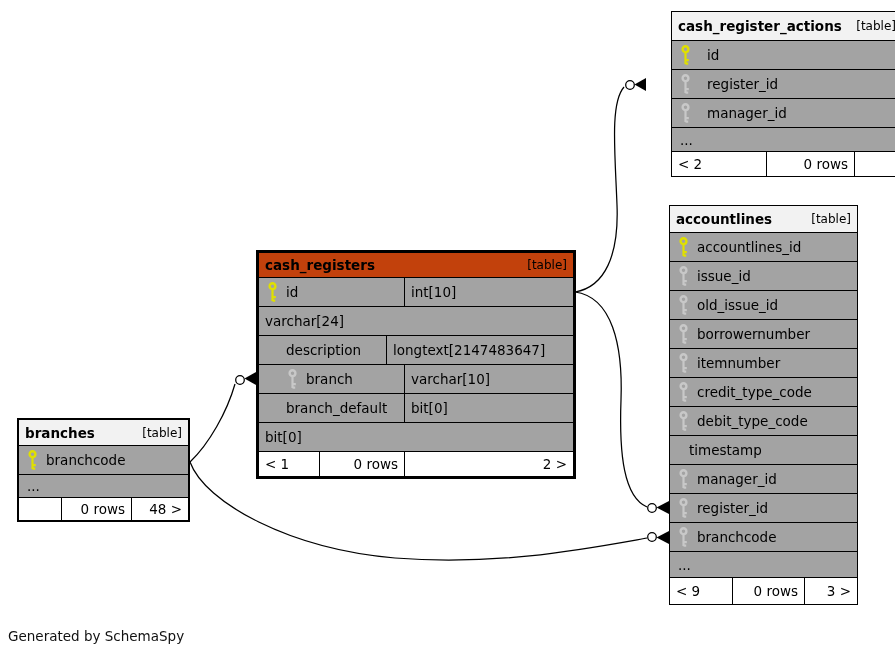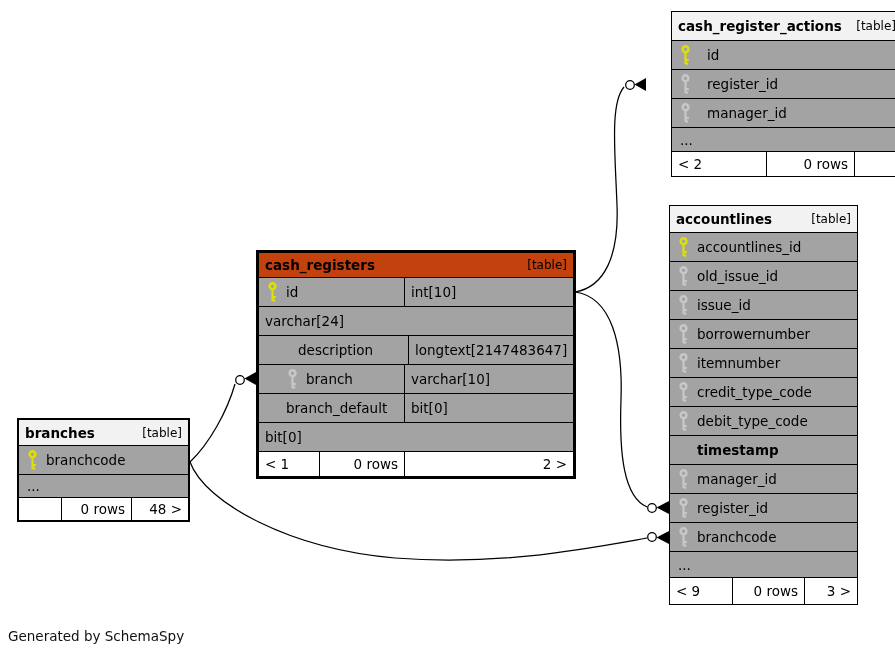--- a/index.html
+++ b/index.html
@@ -115,42 +115,42 @@
           </div>
         </div>
         <div class="er-row" style="height: 29px;">
           <div class="name-col">
             <span class="key-slot">
               <svg width="11" height="20" viewBox="0 0 11 20">
                 <circle cx="5.5" cy="4.2" r="2.9" fill="none" stroke="#c8c8c8" stroke-width="2.4"></circle>
                 <path d="M5.5 7 L5.5 19 M5.5 15.2 L8.8 15.2 M5.5 18.6 L8.2 18.6" stroke="#c8c8c8" stroke-width="2.2" fill="none"></path>
               </svg>
             </span>
+            <span class="row-label" style="margin-left: 8px;">issue_id</span>
+          </div>
+        </div>
+        <div class="er-row" style="height: 29px;">
+          <div class="name-col">
+            <span class="key-slot">
+              <svg width="11" height="20" viewBox="0 0 11 20">
+                <circle cx="5.5" cy="4.2" r="2.9" fill="none" stroke="#c8c8c8" stroke-width="2.4"></circle>
+                <path d="M5.5 7 L5.5 19 M5.5 15.2 L8.8 15.2 M5.5 18.6 L8.2 18.6" stroke="#c8c8c8" stroke-width="2.2" fill="none"></path>
+              </svg>
+            </span>
             <span class="row-label" style="margin-left: 8px;">old_issue_id</span>
           </div>
         </div>
         <div class="er-row" style="height: 29px;">
           <div class="name-col">
             <span class="key-slot">
               <svg width="11" height="20" viewBox="0 0 11 20">
                 <circle cx="5.5" cy="4.2" r="2.9" fill="none" stroke="#c8c8c8" stroke-width="2.4"></circle>
                 <path d="M5.5 7 L5.5 19 M5.5 15.2 L8.8 15.2 M5.5 18.6 L8.2 18.6" stroke="#c8c8c8" stroke-width="2.2" fill="none"></path>
               </svg>
             </span>
-            <span class="row-label" style="margin-left: 8px;">issue_id</span>
-          </div>
-        </div>
-        <div class="er-row" style="height: 29px;">
-          <div class="name-col">
-            <span class="key-slot">
-              <svg width="11" height="20" viewBox="0 0 11 20">
-                <circle cx="5.5" cy="4.2" r="2.9" fill="none" stroke="#c8c8c8" stroke-width="2.4"></circle>
-                <path d="M5.5 7 L5.5 19 M5.5 15.2 L8.8 15.2 M5.5 18.6 L8.2 18.6" stroke="#c8c8c8" stroke-width="2.2" fill="none"></path>
-              </svg>
-            </span>
             <span class="row-label" style="margin-left: 8px;">borrowernumber</span>
           </div>
         </div>
         <div class="er-row" style="height: 29px;">
           <div class="name-col">
             <span class="key-slot">
               <svg width="11" height="20" viewBox="0 0 11 20">
                 <circle cx="5.5" cy="4.2" r="2.9" fill="none" stroke="#c8c8c8" stroke-width="2.4"></circle>
                 <path d="M5.5 7 L5.5 19 M5.5 15.2 L8.8 15.2 M5.5 18.6 L8.2 18.6" stroke="#c8c8c8" stroke-width="2.2" fill="none"></path>
               </svg>
@@ -176,21 +176,21 @@
                 <circle cx="5.5" cy="4.2" r="2.9" fill="none" stroke="#c8c8c8" stroke-width="2.4"></circle>
                 <path d="M5.5 7 L5.5 19 M5.5 15.2 L8.8 15.2 M5.5 18.6 L8.2 18.6" stroke="#c8c8c8" stroke-width="2.2" fill="none"></path>
               </svg>
             </span>
             <span class="row-label" style="margin-left: 8px;">debit_type_code</span>
           </div>
         </div>
         <div class="er-row" style="height: 29px;">
           <div class="name-col">
             <span class="key-slot"></span>
-            <span class="row-label" style="margin-left: 8px; font-weight: bold;">timestamp</span>
+            <span class="row-label" style="margin-left: 0;">timestamp</span>
           </div>
         </div>
         <div class="er-row" style="height: 29px;">
           <div class="name-col">
             <span class="key-slot">
               <svg width="11" height="20" viewBox="0 0 11 20">
                 <circle cx="5.5" cy="4.2" r="2.9" fill="none" stroke="#c8c8c8" stroke-width="2.4"></circle>
                 <path d="M5.5 7 L5.5 19 M5.5 15.2 L8.8 15.2 M5.5 18.6 L8.2 18.6" stroke="#c8c8c8" stroke-width="2.2" fill="none"></path>
               </svg>
             </span>
@@ -240,21 +240,21 @@
               </svg>
             </span>
             <span class="row-label" style="margin-left: 8px;">id</span>
           </div>
           <span class="type-col">int[10]</span>
         </div>
         <div class="er-row" style="height: 29px;">
           <span class="type-col">varchar[24]</span>
         </div>
         <div class="er-row" style="height: 29px;">
-          <div class="name-col" style="width: 150px; border-right: 1px solid rgb(0, 0, 0); padding-left: 12px;">
+          <div class="name-col" style="width: 128px; border-right: 1px solid rgb(0, 0, 0);">
             <span class="key-slot"></span>
             <span class="row-label" style="margin-left: 8px;">description</span>
           </div>
           <span class="type-col">longtext[2147483647]</span>
         </div>
         <div class="er-row" style="height: 29px;">
           <div class="name-col" style="width: 146px; border-right: 1px solid rgb(0, 0, 0); padding-left: 20px;">
             <span class="key-slot">
               <svg width="11" height="20" viewBox="0 0 11 20">
                 <circle cx="5.5" cy="4.2" r="2.9" fill="none" stroke="#c8c8c8" stroke-width="2.4"></circle>

